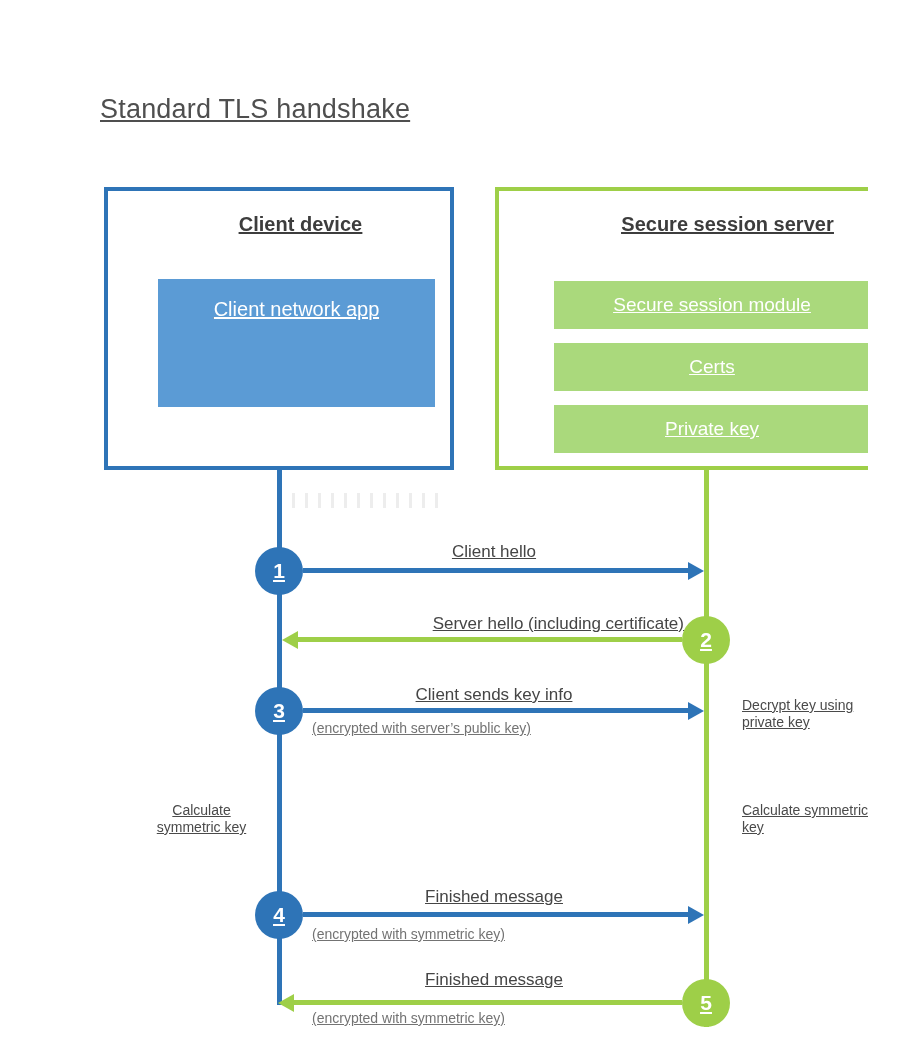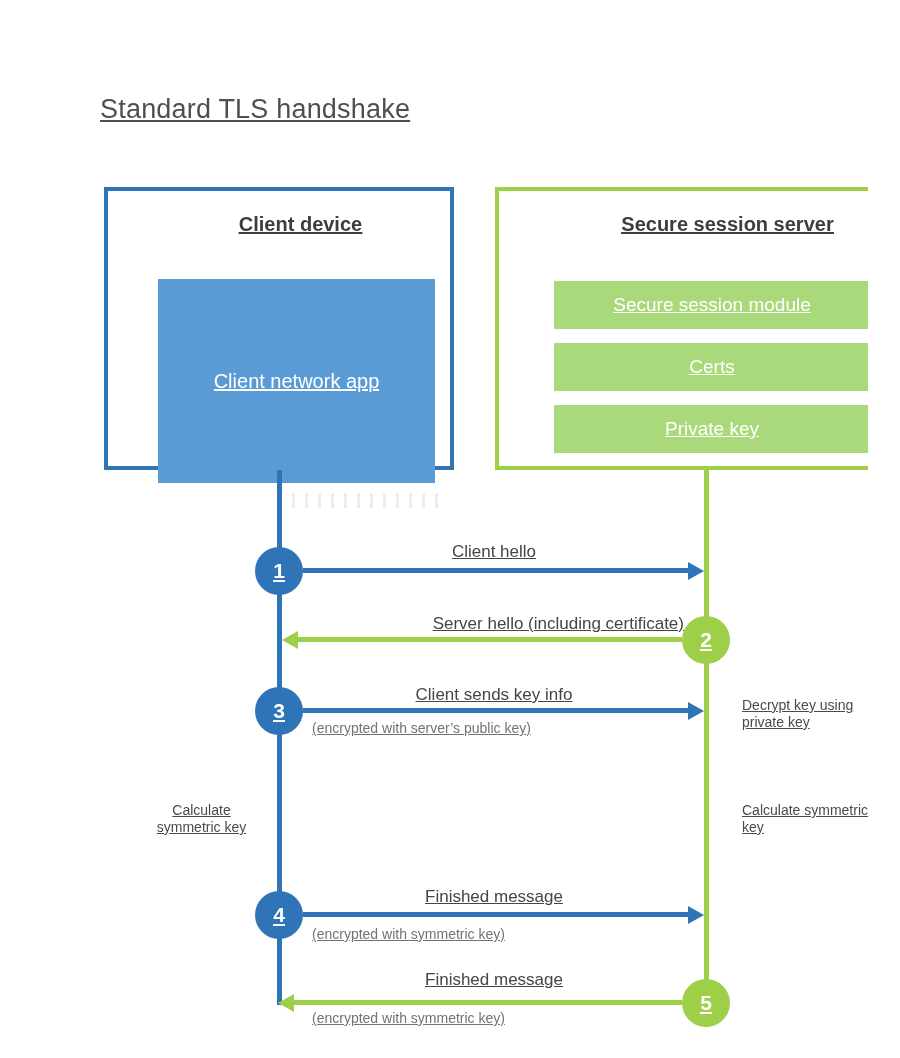--- a/index.html
+++ b/index.html
@@ -16,22 +16,22 @@
 
   .diagram-title{position:absolute;left:36px;top:30px;font-size:27px;font-weight:300;
     color:#4f4f4f;letter-spacing:0.2px;}
 
   
   .box{position:absolute;top:123px;height:283px;background:#ffffff;}
   .client-box{left:40px;width:350px;border:4px solid var(--blue);padding-left:43px;}
   .server-box{left:431px;width:423px;border:4px solid var(--green);padding-left:42px;}
   .box-title{margin-top:22px;text-align:center;font-size:20px;font-weight:700;color:var(--text-dark);}
 
-  .client-app{position:absolute;left:34px;top:72px;width:277px;height:204px;
-    background:var(--blue-light);display:flex;align-items:center;justify-content:center;}
+  .client-app{position:absolute;left:34px;top:72px;width:277px;height:128px;
+    background:var(--blue-light);display:flex;justify-content:center;}
   .client-app span{display:inline-block;max-width:180px;text-align:center;color:#ffffff;
     font-size:20px;line-height:1.45;}
 
   .server-bar{position:absolute;left:39px;width:316px;height:48px;background:var(--green-light);
     display:flex;align-items:center;justify-content:center;color:#ffffff;font-size:19px;}
   .bar-1{top:74px;} .bar-2{top:136px;} .bar-3{top:198px;}
 
   
   .lifeline{position:absolute;width:5px;z-index:1;}
   .lifeline-client{left:213px;top:406px;height:535px;background:var(--blue);}

